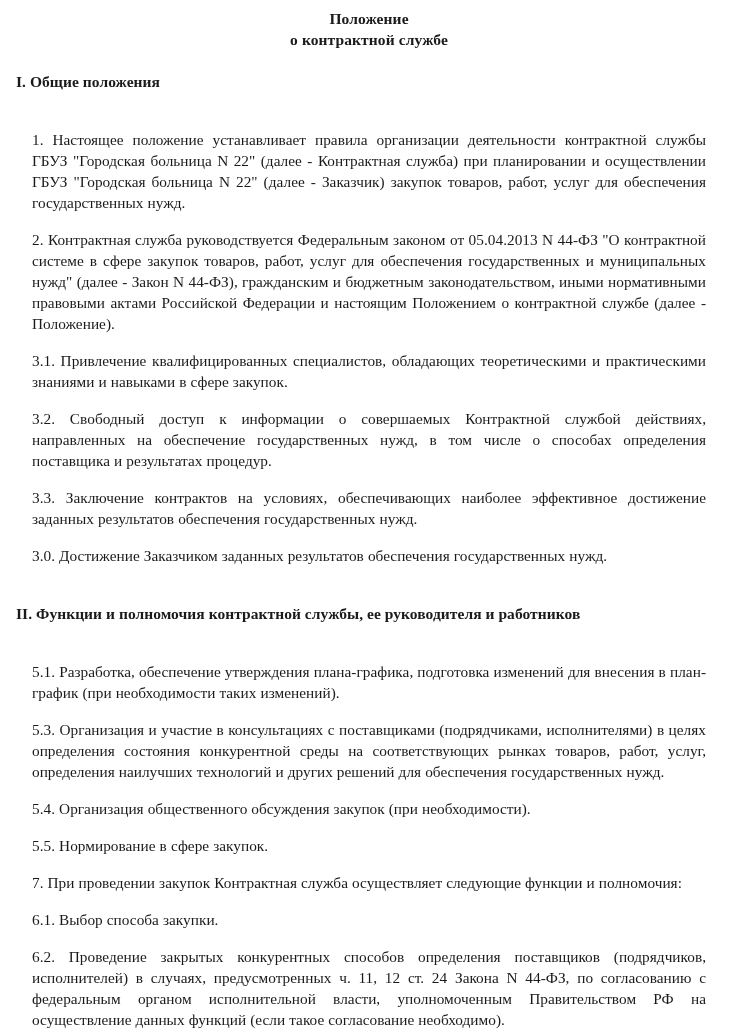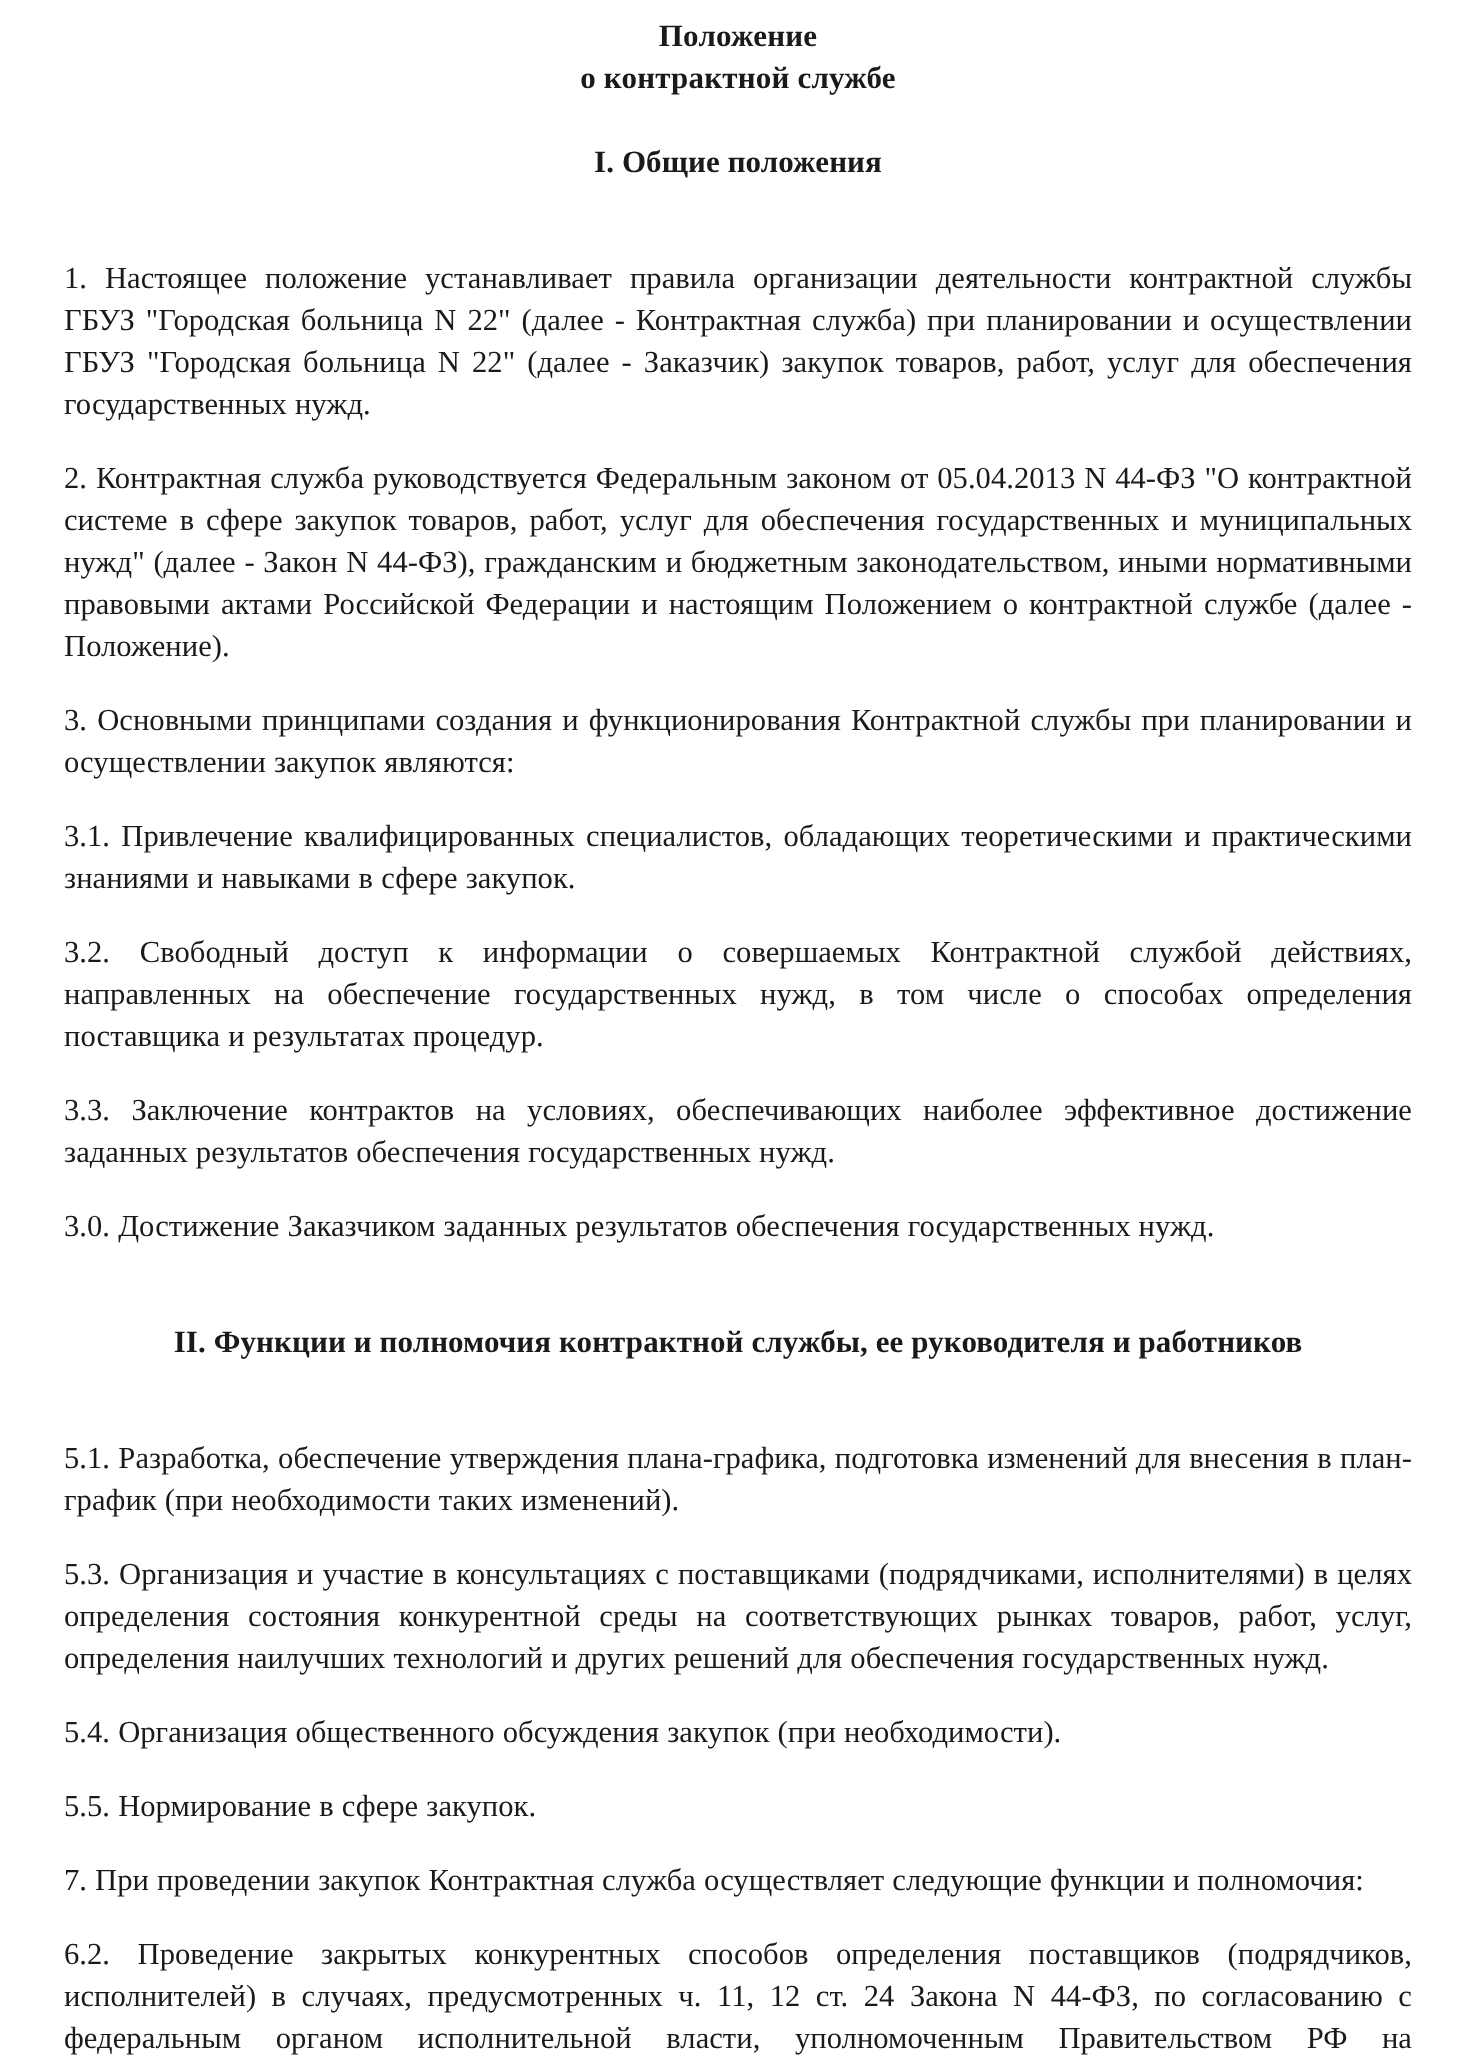--- a/index.html
+++ b/index.html
@@ -31,21 +31,21 @@
     letter-spacing: 0.1px;
     margin: 0;
   }
   .doc-title .title-line {
     display: block;
   }
   .section-heading {
     font-weight: bold;
     font-size: 15.5px;
     line-height: 21px;
-    text-align: center;
+    text-align: left;
     margin: 0;
     letter-spacing: 0.05px;
   }
   .spacer-sm { height: 21px; }
   .body-block {
     margin: 0;
   }
   p.para {
     margin: 16px;
     font-size: 15.3px;
@@ -70,35 +70,35 @@
 
   <div class="spacer-sm"></div>
 
   <h2 class="section-heading">I. Общие положения</h2>
 
   <div class="spacer-sm"></div>
 
   <div class="body-block">
     <p class="para">1. Настоящее положение устанавливает правила организации деятельности контрактной службы ГБУЗ "Городская больница N 22" (далее - Контрактная служба) при планировании и осуществлении ГБУЗ "Городская больница N 22" (далее - Заказчик) закупок товаров, работ, услуг для обеспечения государственных нужд.</p>
     <p class="para">2. Контрактная служба руководствуется Федеральным законом от 05.04.2013 N 44-ФЗ "О контрактной системе в сфере закупок товаров, работ, услуг для обеспечения государственных и муниципальных нужд" (далее - Закон N 44-ФЗ), гражданским и бюджетным законодательством, иными нормативными правовыми актами Российской Федерации и настоящим Положением о контрактной службе (далее - Положение).</p>
-    <p class="para">3. Основными принципами создания и функционирования Контрактной службы при планировании и осуществлении закупок являются:</p>
     <p class="para">3.1. Привлечение квалифицированных специалистов, обладающих теоретическими и практическими знаниями и навыками в сфере закупок.</p>
     <p class="para">3.2. Свободный доступ к информации о совершаемых Контрактной службой действиях, направленных на обеспечение государственных нужд, в том числе о способах определения поставщика и результатах процедур.</p>
     <p class="para">3.3. Заключение контрактов на условиях, обеспечивающих наиболее эффективное достижение заданных результатов обеспечения государственных нужд.</p>
     <p class="para">3.0. Достижение Заказчиком заданных результатов обеспечения государственных нужд.</p>
   </div>
 
   <div class="spacer-sm"></div>
 
   <h2 class="section-heading">II. Функции и полномочия контрактной службы, ее руководителя и работников</h2>
 
   <div class="spacer-sm"></div>
 
   <div class="body-block">
     <p class="para">5.1. Разработка, обеспечение утверждения плана-графика, подготовка изменений для внесения в план-график (при необходимости таких изменений).</p>
     <p class="para">5.3. Организация и участие в консультациях с поставщиками (подрядчиками, исполнителями) в целях определения состояния конкурентной среды на соответствующих рынках товаров, работ, услуг, определения наилучших технологий и других решений для обеспечения государственных нужд.</p>
     <p class="para">5.4. Организация общественного обсуждения закупок (при необходимости).</p>
     <p class="para">5.5. Нормирование в сфере закупок.</p>
     <p class="para">7. При проведении закупок Контрактная служба осуществляет следующие функции и полномочия:</p>
+    <p class="para">6.1. Выбор способа закупки.</p>
     <p class="para">6.2. Проведение закрытых конкурентных способов определения поставщиков (подрядчиков, исполнителей) в случаях, предусмотренных ч. 11, 12 ст. 24 Закона N 44-ФЗ, по согласованию с федеральным органом исполнительной власти, уполномоченным Правительством РФ на осуществление данных функций (если такое согласование необходимо).</p>
   </div>
 
 </div>
 
 </body></html>

